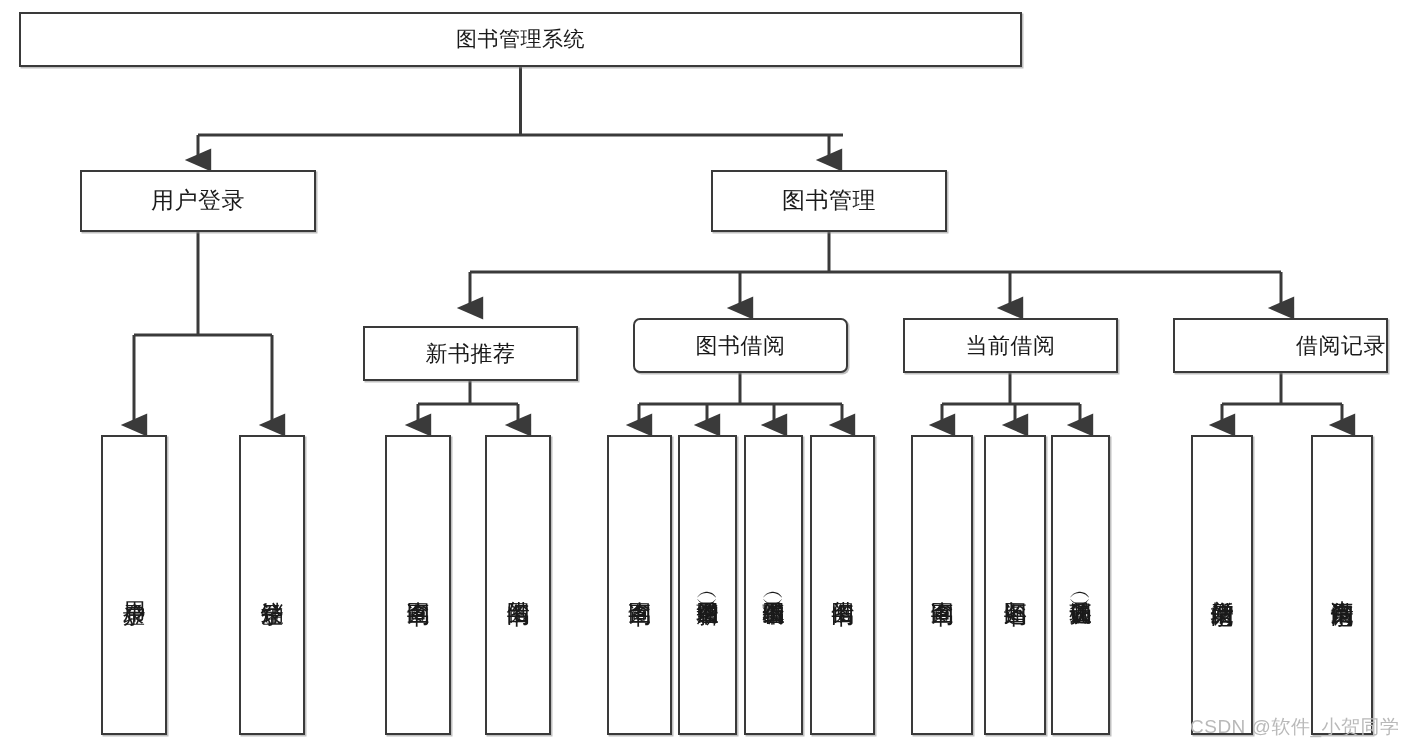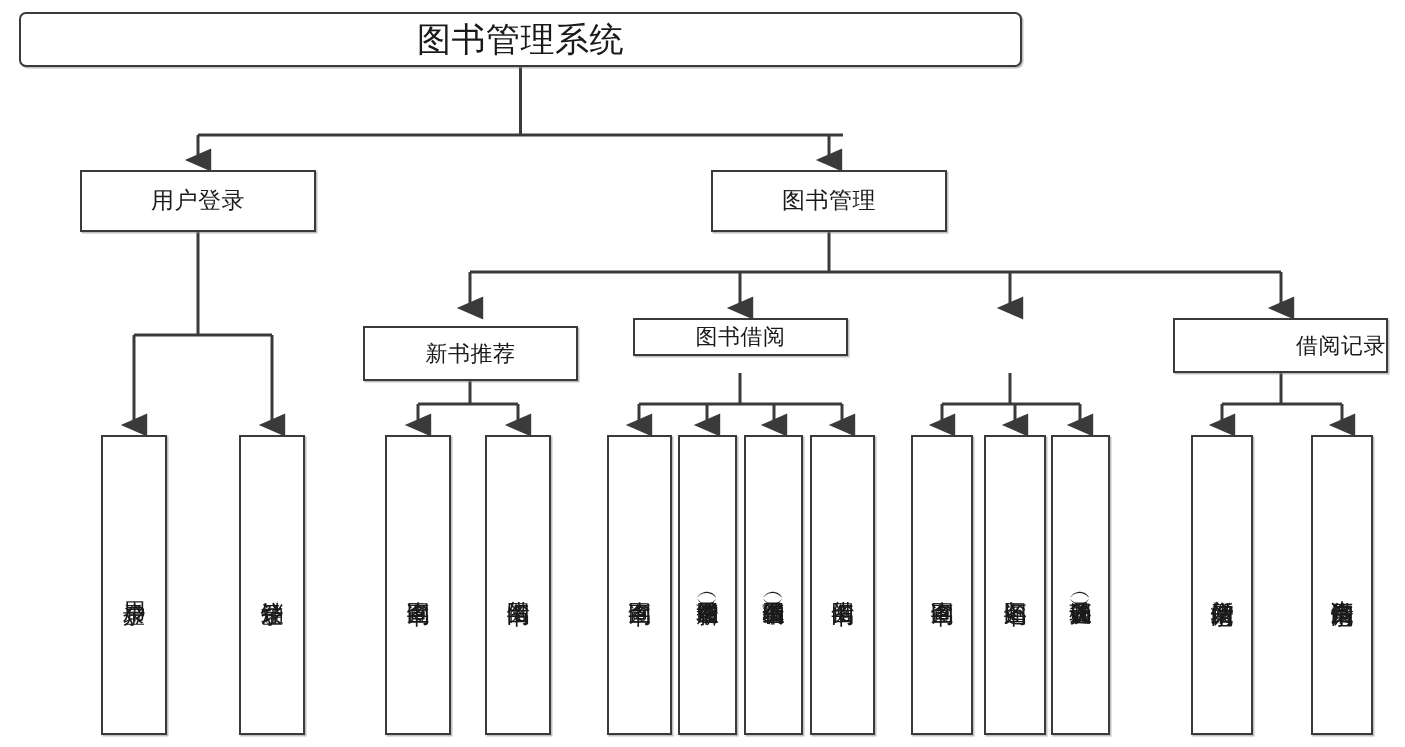--- a/index.html
+++ b/index.html
@@ -36,21 +36,21 @@
     align-items: center;
     justify-content: center;
     text-align: center;
     box-shadow: 1.5px 1.5px 0 rgba(140,140,140,0.55);
   }
   .node-label {
     display: block;
     line-height: 1.18;
     letter-spacing: 0.5px;
   }
-  .level0 { font-size: 34px; border-radius: 7px; }
+  .level0 { font-size: 21px; }
   .level1 { font-size: 23px; }
   .level2 { font-size: 22px; }
 
   
   .leaf {
     writing-mode: vertical-rl;
     text-orientation: upright;
   }
   .leaf .node-label {
     writing-mode: vertical-rl;
@@ -136,22 +136,25 @@
   <div class="node level1" id="node-l1-0" style="left: 80px; top: 170px; width: 236px; height: 62px;">
     <span class="node-label">用户登录</span>
   </div>
   <div class="node level1" id="node-l1-1" style="left: 711px; top: 170px; width: 236px; height: 62px;">
     <span class="node-label">图书管理</span>
   </div>
 
   <div class="node level2" id="node-l2-0" style="left: 363px; top: 326px; width: 215px; height: 55px;">
     <span class="node-label">新书推荐</span>
   </div>
-  <div class="node level2" id="node-l2-1" style="left: 633px; top: 318px; width: 215px; height: 38px;">
+  <div class="node level2" id="node-l2-1" style="left: 633px; top: 318px; width: 215px; height: 55px; border-radius: 7px;">
     <span class="node-label">图书借阅</span>
+  </div>
+  <div class="node level2" id="node-l2-2" style="left: 903px; top: 318px; width: 215px; height: 55px;">
+    <span class="node-label">当前借阅</span>
   </div>
   <div class="node level2" id="node-l2-3" style="left: 1173px; top: 318px; width: 215px; height: 55px; justify-content: flex-end;">
     <span class="node-label">借阅记录</span>
   </div>
 
   <div class="node leaf" id="node-leaf-0" style="left: 101px; top: 435px; width: 66px; height: 300px;">
     <span class="node-label">用户登录</span>
   </div>
   <div class="node leaf" id="node-leaf-1" style="left: 239px; top: 435px; width: 66px; height: 300px;">
     <span class="node-label">注销登录</span>
@@ -183,13 +186,14 @@
   <div class="node leaf tight" id="node-leaf-10" style="left: 1051px; top: 435px; width: 59px; height: 300px;">
     <span class="node-label">确认归还（管理员）</span>
   </div>
   <div class="node leaf" id="node-leaf-11" style="left: 1191px; top: 435px; width: 62px; height: 300px;">
     <span class="node-label">新增借阅记录</span>
   </div>
   <div class="node leaf" id="node-leaf-12" style="left: 1311px; top: 435px; width: 62px; height: 300px;">
     <span class="node-label">查询借阅记录</span>
   </div>
 
+  <div class="watermark" id="watermark" style="left: 1190px; top: 714px; color: rgb(185, 185, 185);">CSDN @软件_小贺同学</div>
 </div>
 
 </body></html>

